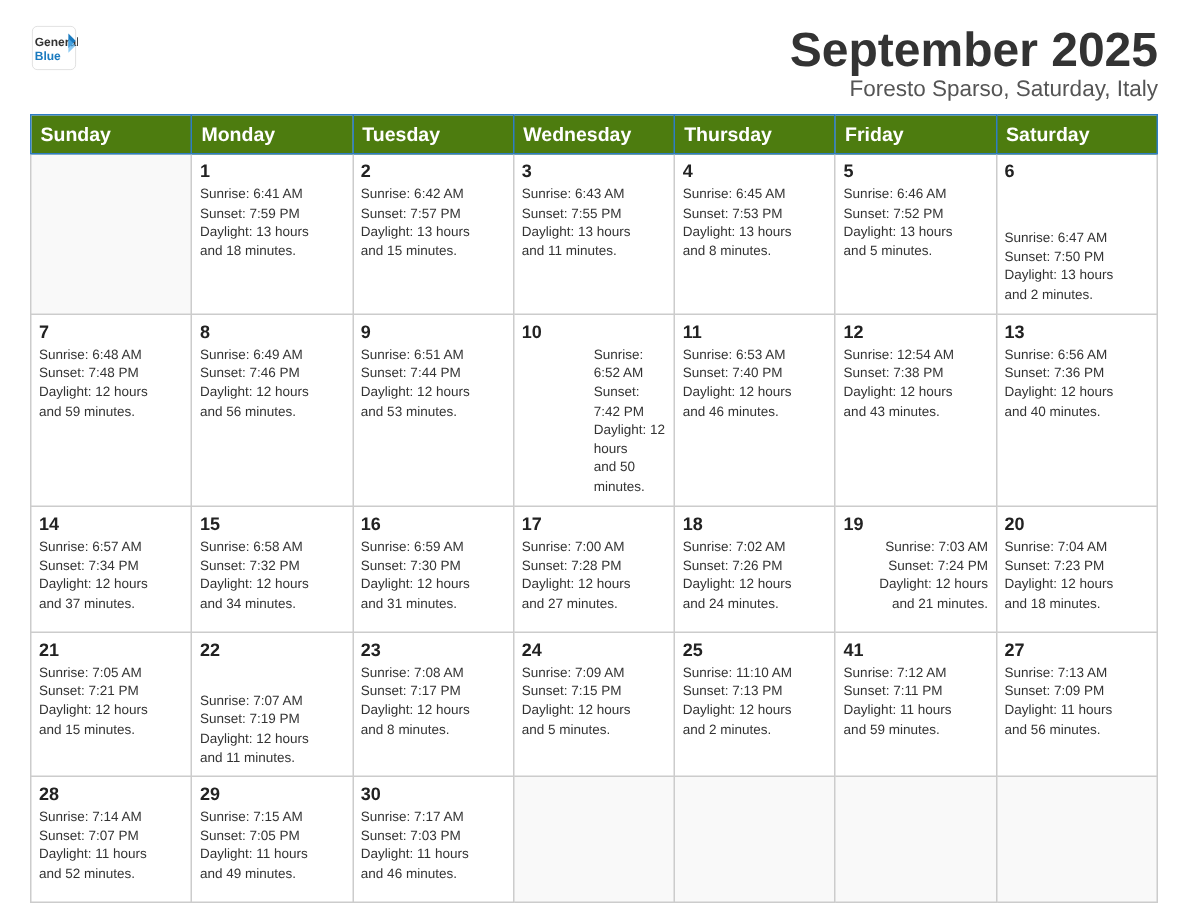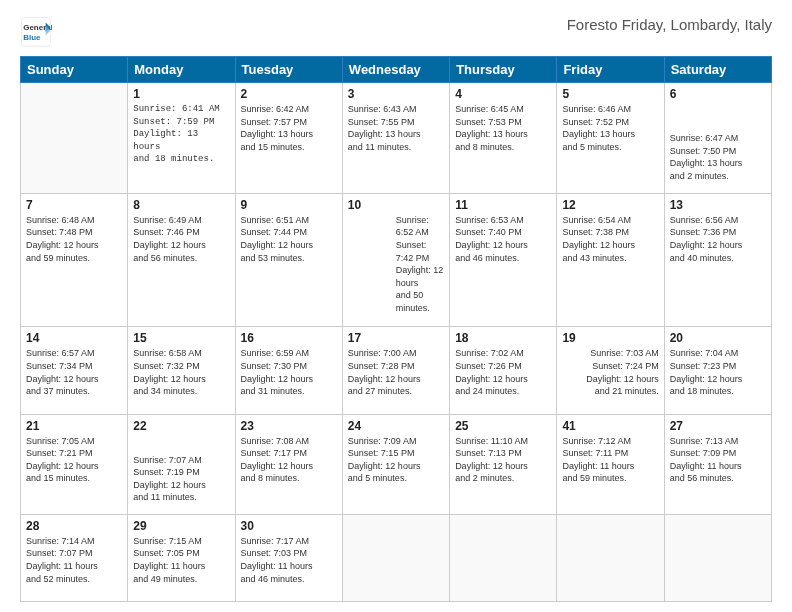--- a/index.html
+++ b/index.html
@@ -45,21 +45,21 @@
       font-size: 15px;
       color: #555;
     }
     .calendar {
       flex: 1;
       border-collapse: collapse;
       width: 100%;
       table-layout: fixed;
     }
     .calendar th {
-      background-color: #0369a1;
+      background-color: #4d7c0f;
       color: #fff;
       text-align: left;
       padding: 5px 6px;
       font-size: 13px;
       font-weight: bold;
       border: 1px solid #2e7dc5;
     }
     .calendar td {
       border: 1px solid #ccc;
       vertical-align: top;
@@ -92,42 +92,43 @@
     <div class="logo">
       <svg class="logo-icon" viewBox="0 0 40 40">
         <rect x="2" y="2" width="36" height="36" rx="4" fill="white" stroke="#ccc" stroke-width="0.5"></rect>
         <text x="4" y="18" font-family="Arial" font-size="10" font-weight="bold" fill="#333">General</text>
         <text x="4" y="30" font-family="Arial" font-size="10" font-weight="bold" fill="#1a7abf">Blue</text>
         <polygon points="32,8 38,14 32,20" fill="#1a7abf"></polygon>
         <polygon points="32,12 38,18 32,24" fill="#5ab4f0" opacity="0.7"></polygon>
       </svg>
     </div>
     <div class="title-block">
-      <div class="calendar-subtitle">Foresto Friday, Lombardy, Italy</div>
+      <div class="calendar-title">September 2025</div>
+      <div class="calendar-subtitle">Foresto Sparso, Saturday, Italy</div>
     </div>
   </div>
 
   <table class="calendar">
     <thead>
       <tr>
         <th>Sunday</th>
         <th>Monday</th>
         <th>Tuesday</th>
         <th>Wednesday</th>
         <th>Thursday</th>
         <th>Friday</th>
         <th>Saturday</th>
       </tr>
     </thead>
     <tbody id="calendar-body">
     <tr>
           <td class="empty"></td>
           <td>
             <span class="day-number">1</span>
-            <div class="day-info" style="white-space: pre-line; font-family: Liberation Mono, monospace;">Sunrise: 6:41 AM
+            <div class="day-info" style="white-space: pre-line;">Sunrise: 6:41 AM
 Sunset: 7:59 PM
 Daylight: 13 hours
 and 18 minutes.</div>
           </td>
           <td>
             <span class="day-number">2</span>
             <div class="day-info" style="white-space: pre-line;">Sunrise: 6:42 AM
 Sunset: 7:57 PM
 Daylight: 13 hours
 and 15 minutes.</div>
@@ -192,21 +193,21 @@
           </td>
           <td>
             <span class="day-number">11</span>
             <div class="day-info" style="white-space: pre-line;">Sunrise: 6:53 AM
 Sunset: 7:40 PM
 Daylight: 12 hours
 and 46 minutes.</div>
           </td>
           <td>
             <span class="day-number">12</span>
-            <div class="day-info" style="white-space: pre-line;">Sunrise: 6:54 AM
+            <div class="day-info" style="white-space: pre-line;">Sunrise: 12:54 AM
 Sunset: 7:38 PM
 Daylight: 12 hours
 and 43 minutes.</div>
           </td>
           <td>
             <span class="day-number">13</span>
             <div class="day-info" style="white-space: pre-line;">Sunrise: 6:56 AM
 Sunset: 7:36 PM
 Daylight: 12 hours
 and 40 minutes.</div>

